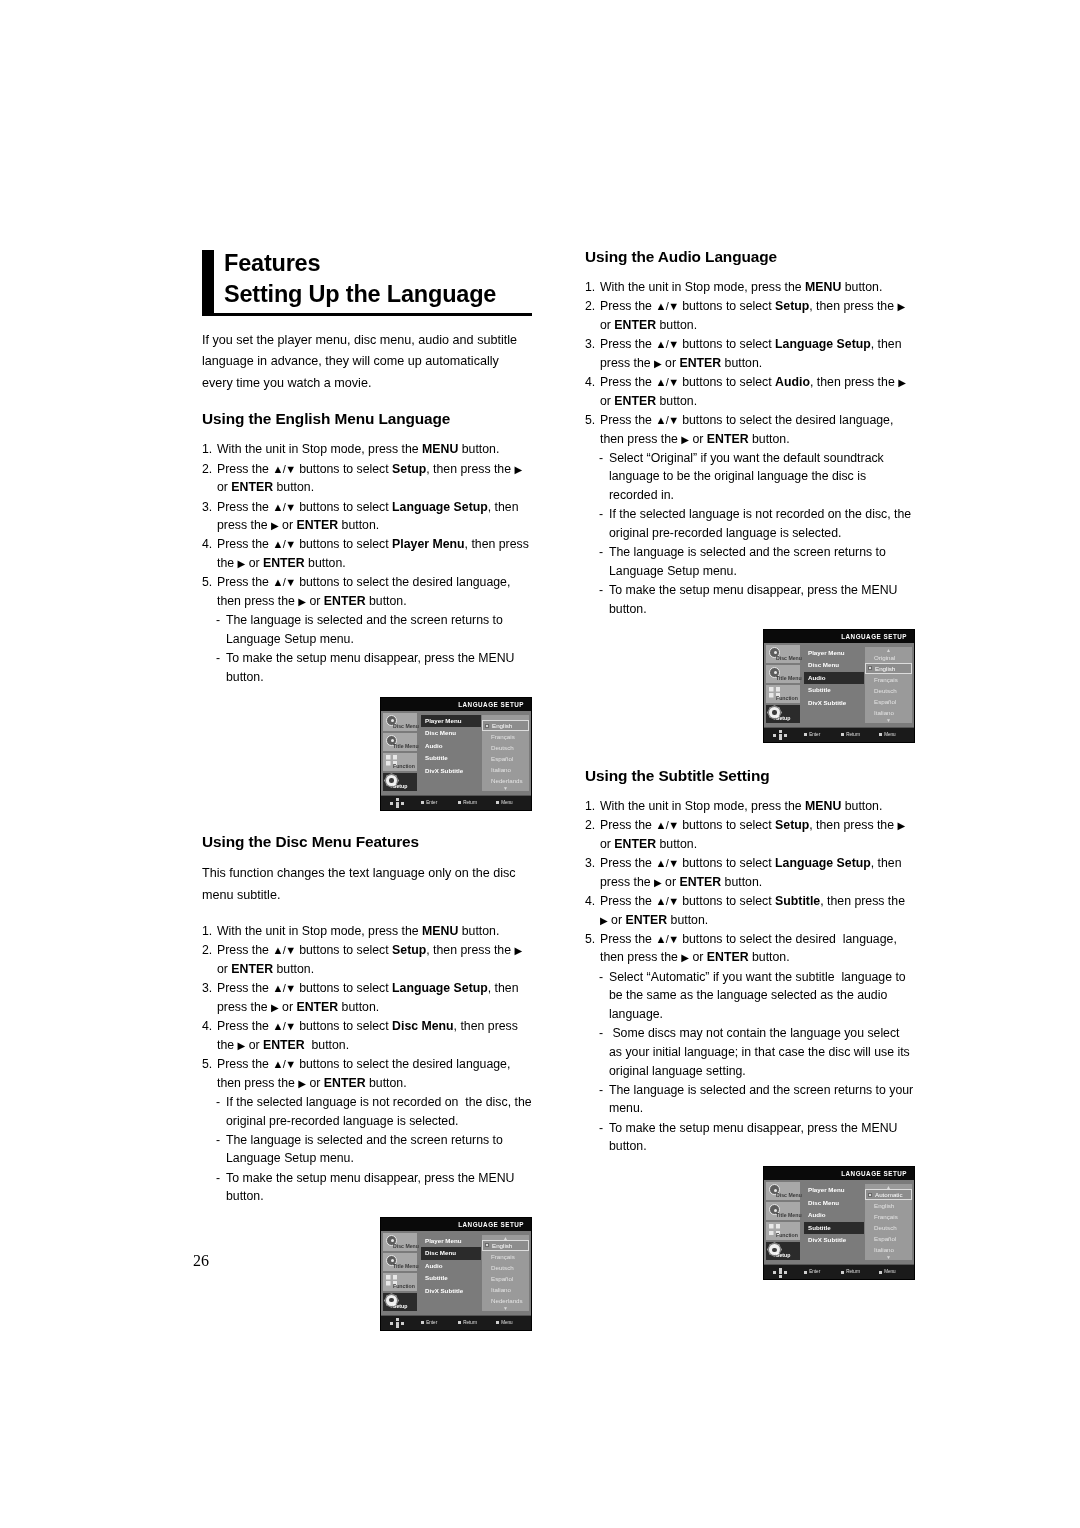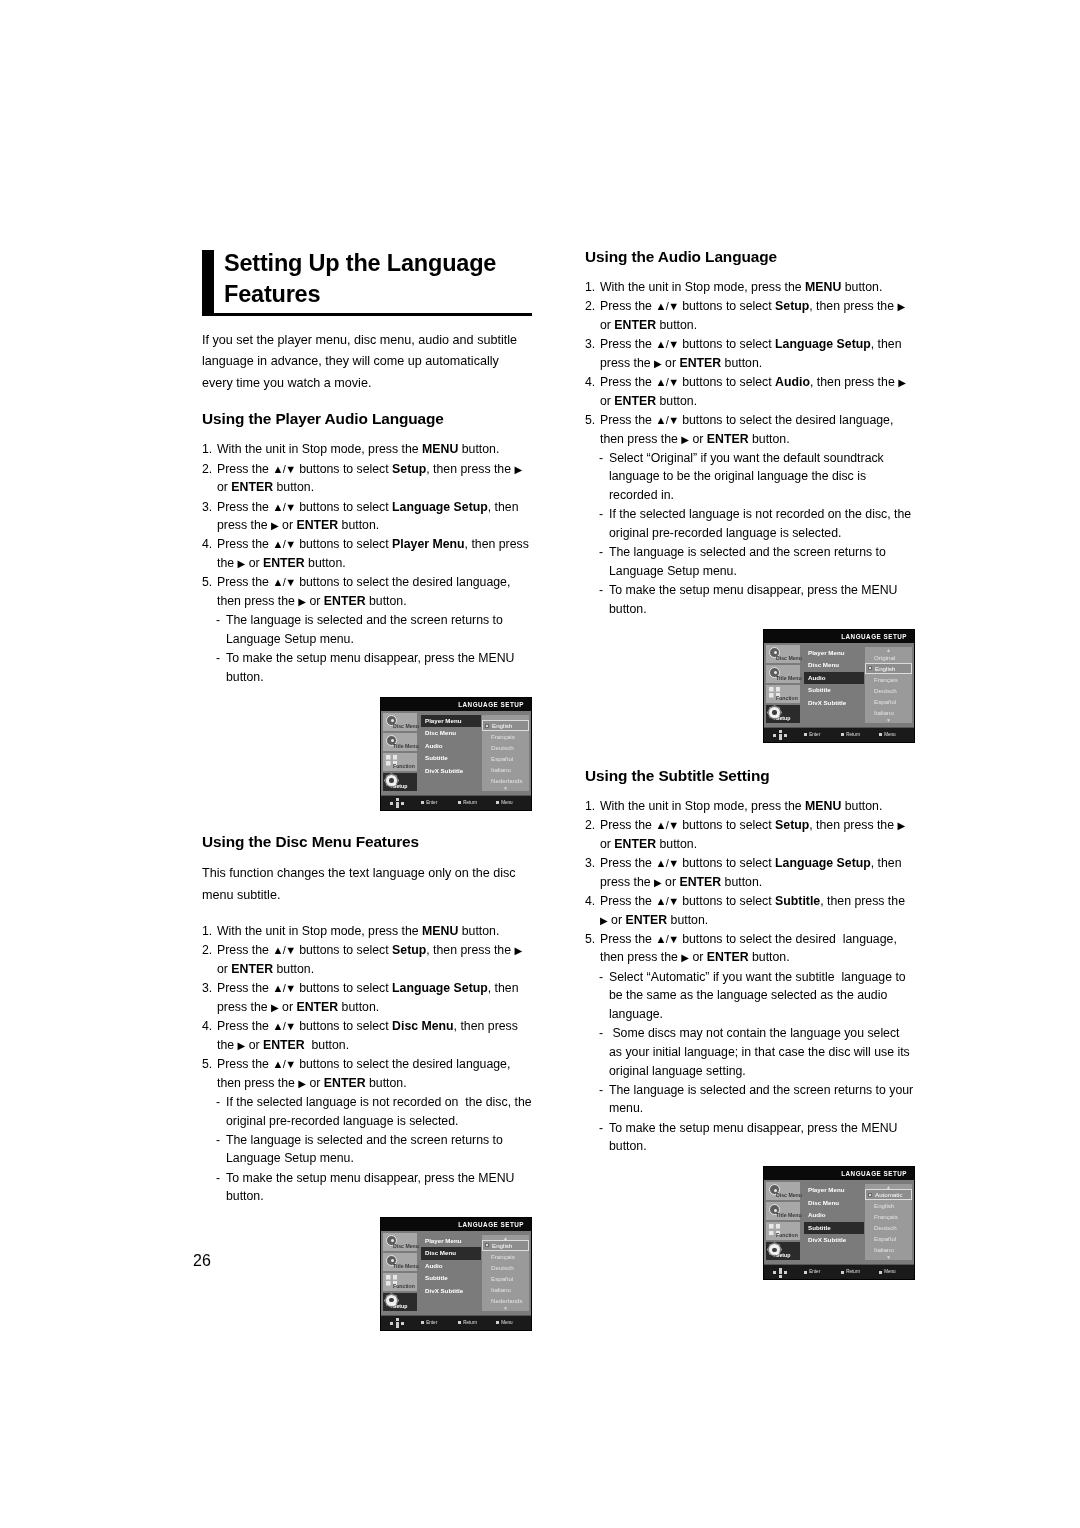--- a/index.html
+++ b/index.html
@@ -321,40 +321,41 @@
   .dpad .r  { left: 12px;  top: 3px; }
 
   .osd-wrap { display: flex; justify-content: flex-end; }
 
   
   .page-num {
     position: absolute;
     left: 193px;
     top: 1252px;
     font-size: 16px;
+    font-family: Liberation Serif, serif;
   }
 </style>
 </head>
 <body>
 
 <div class="page">
   <div class="content">
 
     <div class="col col-left">
 
       <div class="chapter-title">
         <span class="bar"></span>
+        <div>Features</div>
         <div>Setting Up the Language</div>
-        <div>Features</div>
       </div>
       <div class="title-rule"></div>
 
       <p class="intro">If you set the player menu, disc menu, audio and subtitle language in advance, they will come up automatically every time you watch a movie.</p>
 
-      <h2 class="sec">Using the Player Audio Language</h2>
+      <h2 class="sec">Using the English Menu Language</h2>
       <ol class="steps">
           <li><span class="num">1.</span><span>With the unit in Stop mode, press the <b>MENU</b> button.</span></li>
           <li><span class="num">2.</span><span>Press the <span class="arrow-ud">▲/▼</span> buttons to select <b>Setup</b>, then press the <span class="arrow-r">▶</span> or <b>ENTER</b> button.</span></li>
           <li><span class="num">3.</span><span>Press the <span class="arrow-ud">▲/▼</span> buttons to select <b>Language Setup</b>, then press the <span class="arrow-r">▶</span> or <b>ENTER</b> button.</span></li>
           <li><span class="num">4.</span><span>Press the <span class="arrow-ud">▲/▼</span> buttons to select <b>Player Menu</b>, then press the <span class="arrow-r">▶</span> or <b>ENTER</b> button.</span></li>
           <li><span class="num">5.</span><span>Press the <span class="arrow-ud">▲/▼</span> buttons to select the desired language, then press the <span class="arrow-r">▶</span> or <b>ENTER</b> button.</span></li>
         </ol>
       <ul class="notes">
           <li><span class="dash">-</span><span>The language is selected and the screen returns to Language Setup menu.</span></li>
           <li><span class="dash">-</span><span>To make the setup menu disappear, press the MENU button.</span></li>

